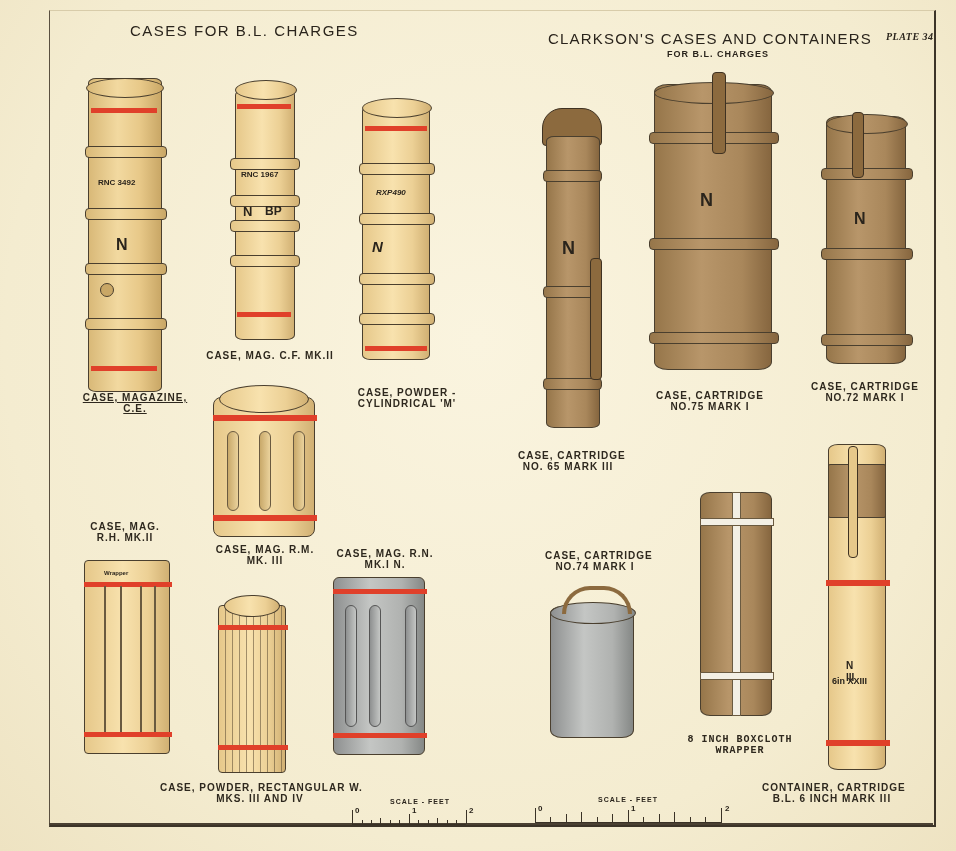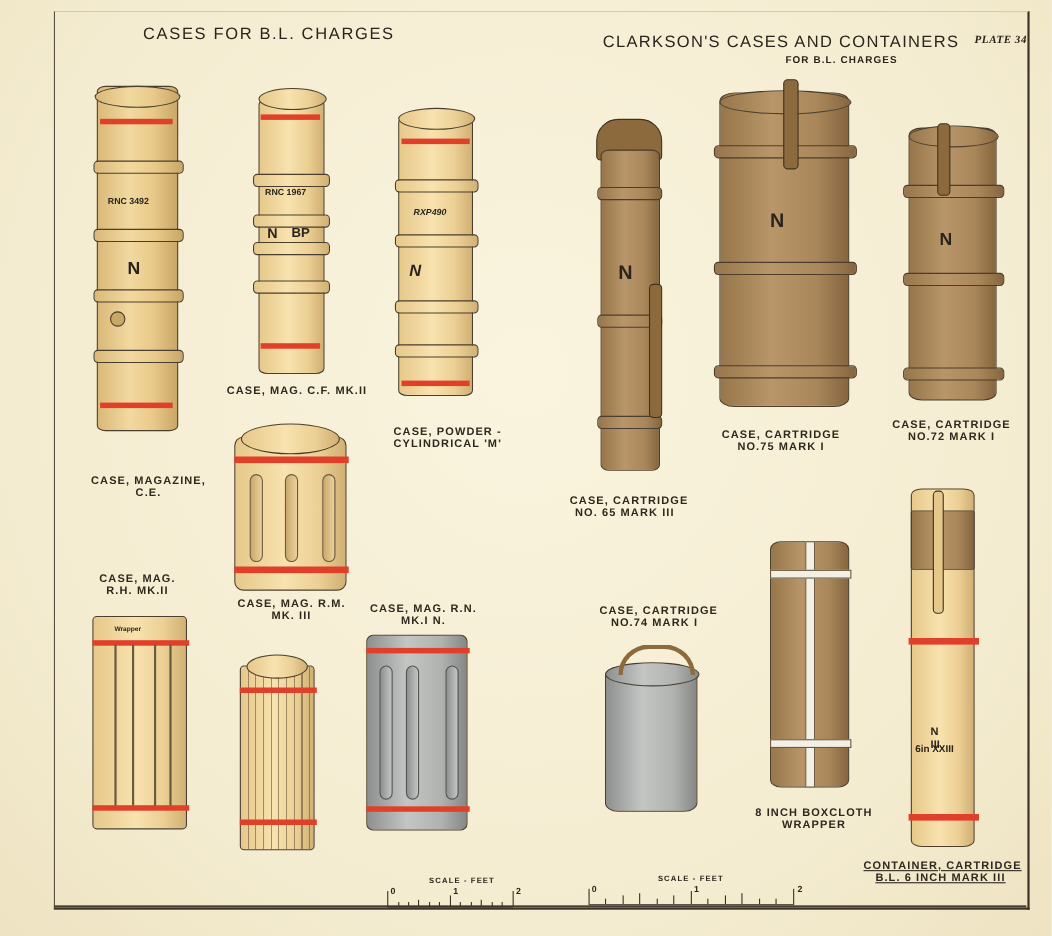--- a/index.html
+++ b/index.html
@@ -14,21 +14,21 @@
     background: radial-gradient(ellipse at 50% 40%, #faf4df 0%, #f4ecd0 70%, #eee3c2 100%);
   }
   .frame {
     position:absolute; left:49px; top:10px; width:884px; height:814px;
     border-left:1px solid #5a5040; border-right:2px solid #3c3428; border-bottom:2px solid #3c3428;
     border-top:1px solid #d8ccaa;
   }
   .txt { position:absolute; text-align:center; text-transform:uppercase; letter-spacing:1px; white-space:nowrap; }
   .title-l { left:130px; top:22px; font-size:15px; letter-spacing:1.5px; }
   .title-r { left:548px; top:30px; font-size:15px; letter-spacing:1.2px; }
-  .subtitle-r { left:667px; top:49px; font-size:9px; font-weight:bold;margin-left:47px; }
+  .subtitle-r { left:667px; top:49px; font-size:9px; font-weight:bold; }
   .plate-no { left:886px; top:31px; font-size:10px; font-style:italic; font-weight:bold; letter-spacing:0.5px; font-family:"Liberation Serif", serif; }
   .cap { font-size:10px; font-weight:bold; line-height:11px; color:#2e281e; }
 
   .obj { position:absolute; }
   .cyl {
     position:absolute; border:1.5px solid #4a3f2e; border-radius:8px/5px;
   }
   .tan { background:linear-gradient(90deg,#d9b978 0%,#f2d9a0 40%,#e8c989 70%,#c9a766 100%); }
   .buff { background:linear-gradient(90deg,#e6c88a 0%,#f8e2ae 45%,#ecd095 75%,#d1b073 100%); }
   .khaki { background:linear-gradient(90deg,#96764a 0%,#b8966a 40%,#a9875b 75%,#86663f 100%); }
@@ -65,21 +65,21 @@
     <div class="red" style="top:30px;left:3px;right:7px;"></div>
     <div class="band tan" style="top:68px;"></div>
     <div class="band tan" style="top:130px;"></div>
     <div class="band tan" style="top:185px;"></div>
     <div class="band tan" style="top:240px;"></div>
     <div class="mark" style="left:10px;top:100px;font-size:8px;">RNC 3492</div>
     <div class="mark" style="left:28px;top:158px;font-size:16px;">N</div>
     <div class="lid" style="left:12px;top:205px;width:12px;height:12px;background:#c9a766;"></div>
     <div class="red" style="top:288px;left:3px;right:7px;"></div>
   </div>
-  <div class="txt cap" style="left:80px;top:432px;width:110px;">
+  <div class="txt cap" style="left:80px;top:392px;width:110px;text-decoration:underline;">
     <div>Case, Magazine,</div>
     <div>C.E.</div>
   </div>
 
   <div class="obj" style="left:233px;top:80px;width:64px;height:260px;">
     <div class="cyl buff" style="left:2px;top:10px;width:58px;height:248px;"></div>
     <div class="lid buff" style="left:2px;top:0;width:60px;height:18px;"></div>
     <div class="red" style="top:24px;left:4px;right:6px;"></div>
     <div class="band buff" style="top:78px;"></div>
     <div class="band buff" style="top:115px;"></div>
@@ -139,20 +139,24 @@
   </div>
 
   <div class="obj" style="left:218px;top:585px;width:70px;height:190px;">
     <div class="cyl buff" style="left:0;top:20px;width:66px;height:166px;border-radius:4px;">
         <div class="ribs"></div>
       </div>
     <div class="lid buff" style="left:6px;top:10px;width:54px;height:20px;"></div>
     <div class="red" style="top:40px;"></div>
     <div class="red" style="top:160px;"></div>
   </div>
+  <div class="txt cap" style="left:160px;top:782px;width:200px;">
+    <div>Case, Powder, Rectangular W.</div>
+    <div>Mks. III and IV</div>
+  </div>
 
   <div class="txt cap" style="left:335px;top:548px;width:100px;">
     <div>Case, Mag. R.N.</div>
     <div>Mk.I N.</div>
   </div>
   <div class="obj" style="left:333px;top:573px;width:94px;height:184px;">
     <div class="cyl grey" style="left:0;top:4px;width:90px;height:176px;border-radius:6px;"></div>
     <div class="red" style="top:16px;"></div>
     <div class="slot" style="left:12px;top:32px;height:120px;background:linear-gradient(90deg,#8e9090,#c4c6c4);border-color:#555;"></div>
     <div class="slot" style="left:36px;top:32px;height:120px;background:linear-gradient(90deg,#8e9090,#c4c6c4);border-color:#555;"></div>
@@ -211,36 +215,36 @@
     <div class="lid grey" style="left:2px;top:16px;width:84px;height:20px;"></div>
     <div class="strap" style="left:14px;top:0;width:62px;height:24px;background:transparent;border-width:4px;border-color:#8c6a3e;border-bottom:none;border-radius:30px 30px 0 0;"></div>
   </div>
 
   <div class="obj" style="left:700px;top:488px;width:76px;height:230px;">
     <div class="cyl khaki" style="left:0;top:4px;width:70px;height:222px;border-radius:10px/7px;"></div>
     <div style="position:absolute;left:32px;top:4px;width:7px;height:222px;background:#f3efe4;border:1px solid #6a5a40;"></div>
     <div style="position:absolute;left:0;top:30px;width:72px;height:6px;background:#f3efe4;border:1px solid #6a5a40;"></div>
     <div style="position:absolute;left:0;top:184px;width:72px;height:6px;background:#f3efe4;border:1px solid #6a5a40;"></div>
   </div>
-  <div class="txt cap" style="left:680px;top:734px;width:120px;">
+  <div class="txt cap" style="left:680px;top:734px;width:120px;font-family:Liberation Mono, monospace;">
     <div>8 Inch Boxcloth</div>
     <div>Wrapper</div>
   </div>
 
   <div class="obj" style="left:826px;top:432px;width:64px;height:340px;">
     <div class="cyl buff" style="left:2px;top:12px;width:56px;height:324px;border-radius:10px/6px;"></div>
     <div class="cyl khaki" style="left:2px;top:32px;width:56px;height:52px;border-radius:2px;"></div>
     <div class="strap" style="left:22px;top:14px;width:8px;height:110px;background:#e6c88a;"></div>
     <div class="red" style="top:148px;height:6px;"></div>
     <div class="mark" style="left:20px;top:228px;font-size:10px;">N</div>
     <div class="mark" style="left:20px;top:240px;font-size:10px;">III</div>
     <div class="mark" style="left:6px;top:244px;font-size:9px;">6in XXIII</div>
     <div class="red" style="top:308px;height:6px;"></div>
   </div>
-  <div class="txt cap" style="left:785px;top:782px;width:140px;text-decoration:underline;">
+  <div class="txt cap" style="left:762px;top:782px;width:140px;">
     <div>Container, Cartridge</div>
     <div>B.L. 6 Inch Mark III</div>
   </div>
 
   <div class="rule" style="left:49px;top:823px;width:884px;"></div>
 
   <div class="txt scale-lbl" style="left:380px;top:798px;width:80px;">Scale - Feet</div>
   <div class="scale" style="left:352px;top:810px;width:114px;">
     <div class="tick" style="left:0;height:14px;"></div>
     <div class="tick" style="left:57px;height:10px;"></div>

